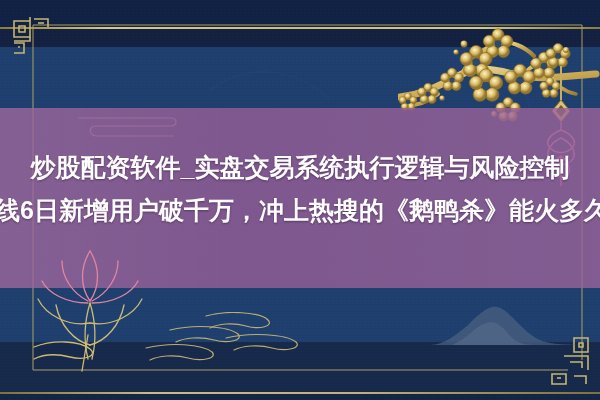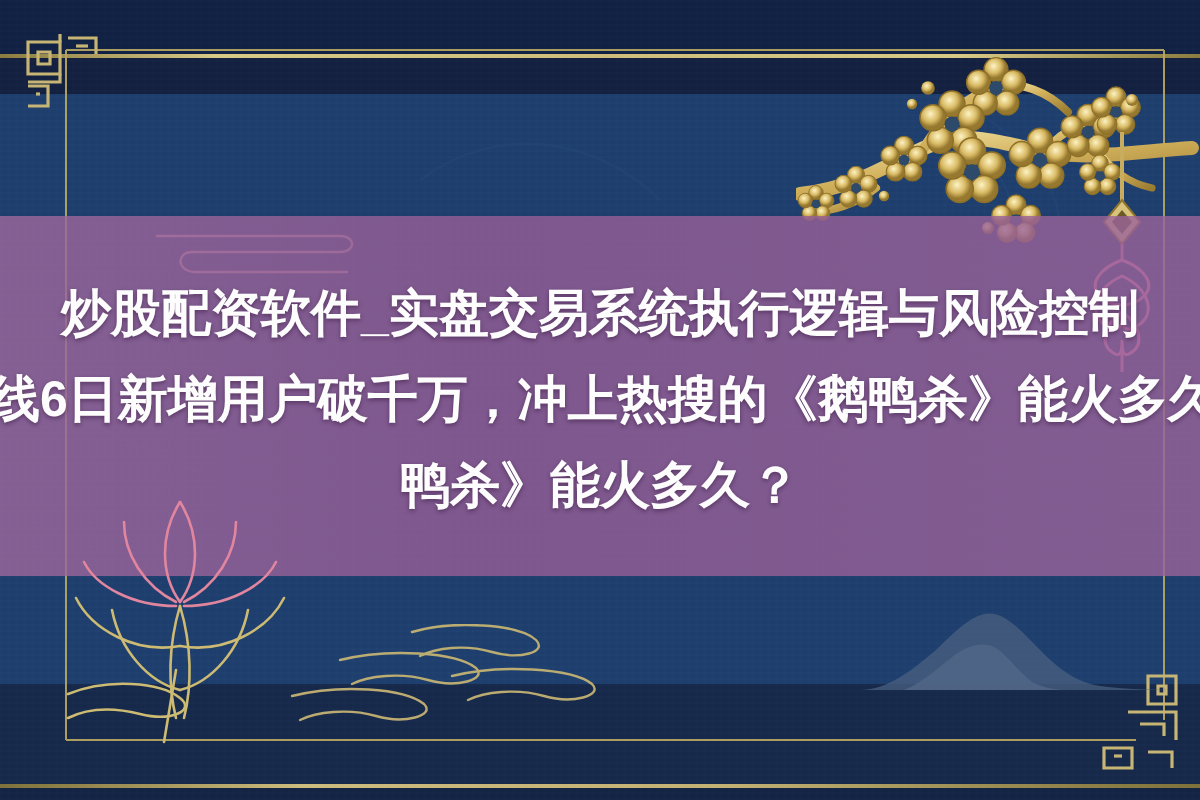--- a/index.html
+++ b/index.html
@@ -82,21 +82,21 @@
   #title-text {
     position: absolute;
     left: 0;
     top: 108px;
     width: 600px;
     height: 180px;
     display: flex;
     flex-direction: column;
     align-items: center;
     justify-content: flex-start;
-    padding-top: 28px;
+    padding-top: 38px;
     box-sizing: border-box;
   }
   .title-line {
     color: #fdfdfd;
     font-weight: bold;
     font-size: 25px;
     line-height: 43px;
     white-space: nowrap;
     letter-spacing: 0px;
     text-shadow: 0 1px 2px rgba(40,10,45,.45);
@@ -356,16 +356,15 @@
   </svg>
 
   <svg id="mountain-art" class="art" viewBox="0 0 170 40">
     <path d="M0 40 C 14 40, 26 30, 38 20 C 46 12, 54 4, 62 2 C 72 0, 80 10, 90 20 C 100 30, 108 36, 120 38 C 134 40, 150 40, 170 40 Z" fill="#4a6080" opacity=".75"></path>
     <path d="M22 40 C 32 36, 40 28, 48 22 C 54 18, 60 16, 66 18 C 74 22, 78 30, 86 36 C 92 39, 98 40, 104 40 Z" fill="#56698a" opacity=".7"></path>
   </svg>
 
   <div id="title-text">
     <div class="title-line line-overflow">炒股配资软件_实盘交易系统执行逻辑与风险控制</div>
     <div class="title-line line-wide">上线6日新增用户破千万，冲上热搜的《鹅鸭杀》能火多久？</div>
-    <div class="title-line line-overflow">鸭杀》能火多久？</div>
   </div>
 
 </div>
 
 </body></html>

